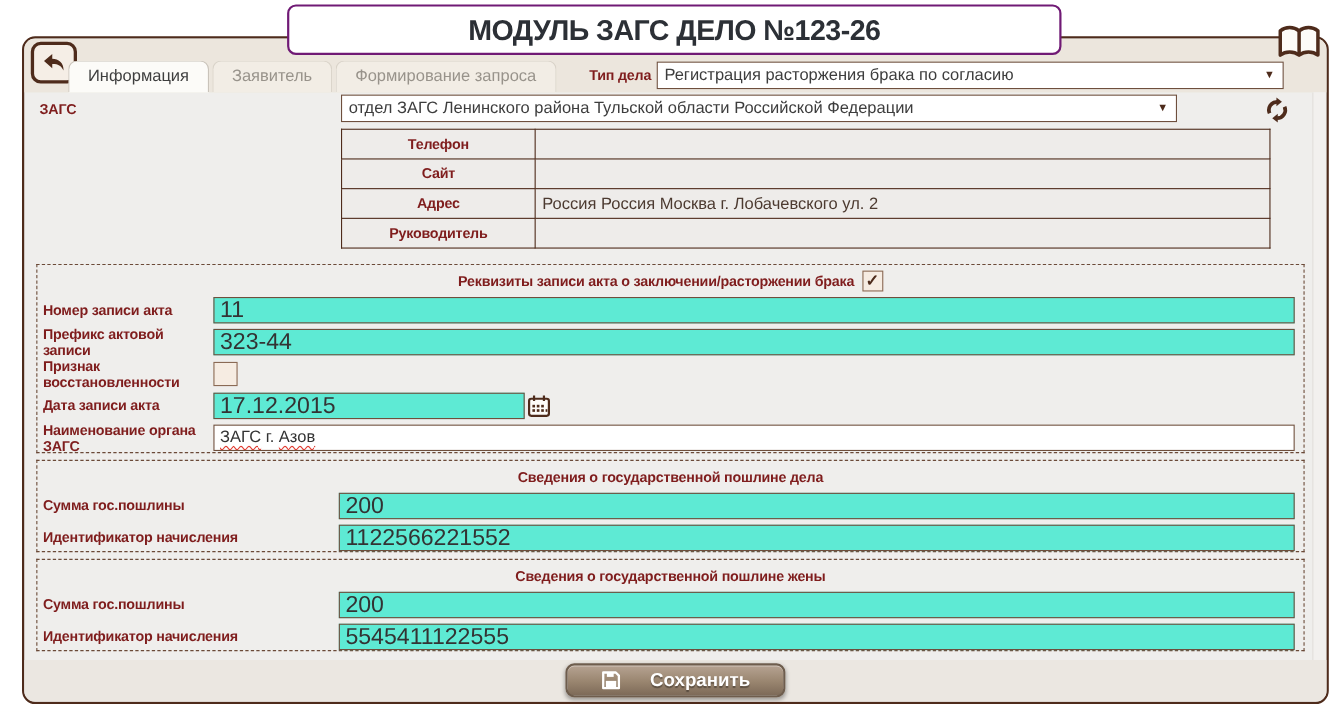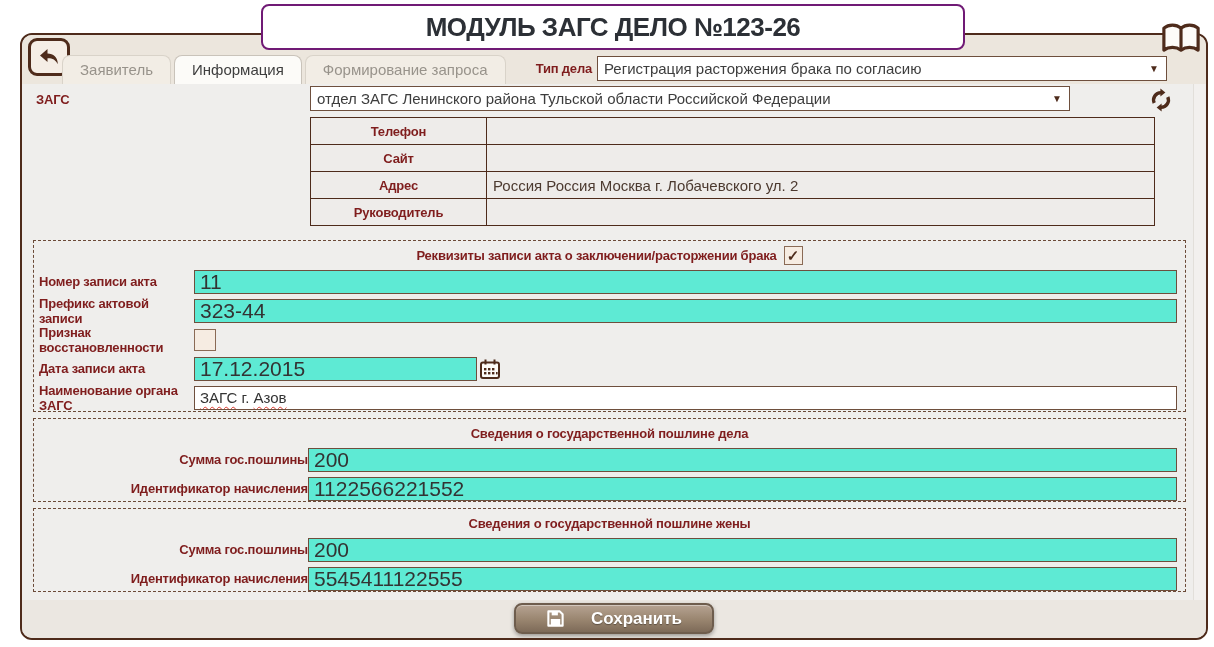--- a/index.html
+++ b/index.html
@@ -63,21 +63,21 @@
 
   
   .dsection{position:absolute;left:11px;width:1153px;border:1px dashed #6b4a38;box-sizing:border-box;}
   .sec1{top:205px;height:172px;}
   .sec2{top:383px;height:84px;}
   .sec3{top:473px;height:84px;}
   .sec-header{height:24px;display:flex;align-items:center;justify-content:center;gap:7px;padding-top:2px;}
   .frow{height:29px;display:flex;align-items:center;padding:0 8px 0 5px;}
   .frow .blabel{flex:0 0 auto;}
   .lblw1{width:155px;}
-  .lblw2{width:269px;text-align:right;}
+  .lblw2{width:269px;}
   .frow .tinput,.frow .input-like{flex:1;}
   .date-input{flex:0 0 86px !important;}
   .cal-btn{width:23px;height:23px;margin-left:2px;cursor:pointer;display:flex;align-items:center;}
 
   
   .cb{box-sizing:border-box;background:#f6ece2;border:1px solid #8a6a55;display:flex;
       align-items:center;justify-content:center;cursor:pointer;}
   .cb-small{width:19px;height:19px;}
   .cb-big{width:22px;height:22px;}
   .cb::after{content:"";font-size:15px;font-weight:bold;color:#4e2b1b;line-height:1;}
@@ -111,25 +111,25 @@
     <div class="tabstrip-bg"></div>
     <div class="scroll-track"></div>
 
     <div class="back-btn">
       <svg width="24" height="22" viewBox="0 0 24 22">
         <path d="M10.5 3 L3 9.5 L10.5 16 V12.2 C15 12 18.6 13.4 20.8 18.2 C20.9 11 16.2 7.6 10.5 7.5 Z" fill="#4e2b1b"></path>
       </svg>
     </div>
 
     <div class="tabs">
+      <div class="tab active">
+        <span>Информация</span>
+      </div>
       <div class="tab">
         <span>Заявитель</span>
-      </div>
-      <div class="tab active">
-        <span>Информация</span>
       </div>
       <div class="tab">
         <span>Формирование запроса</span>
       </div>
     </div>
 
     <span class="blabel case-type-label">Тип дела</span>
     <div class="select case-type-select">
       <span>Регистрация расторжения брака по согласию</span>
       <span class="arrow">▼</span>

